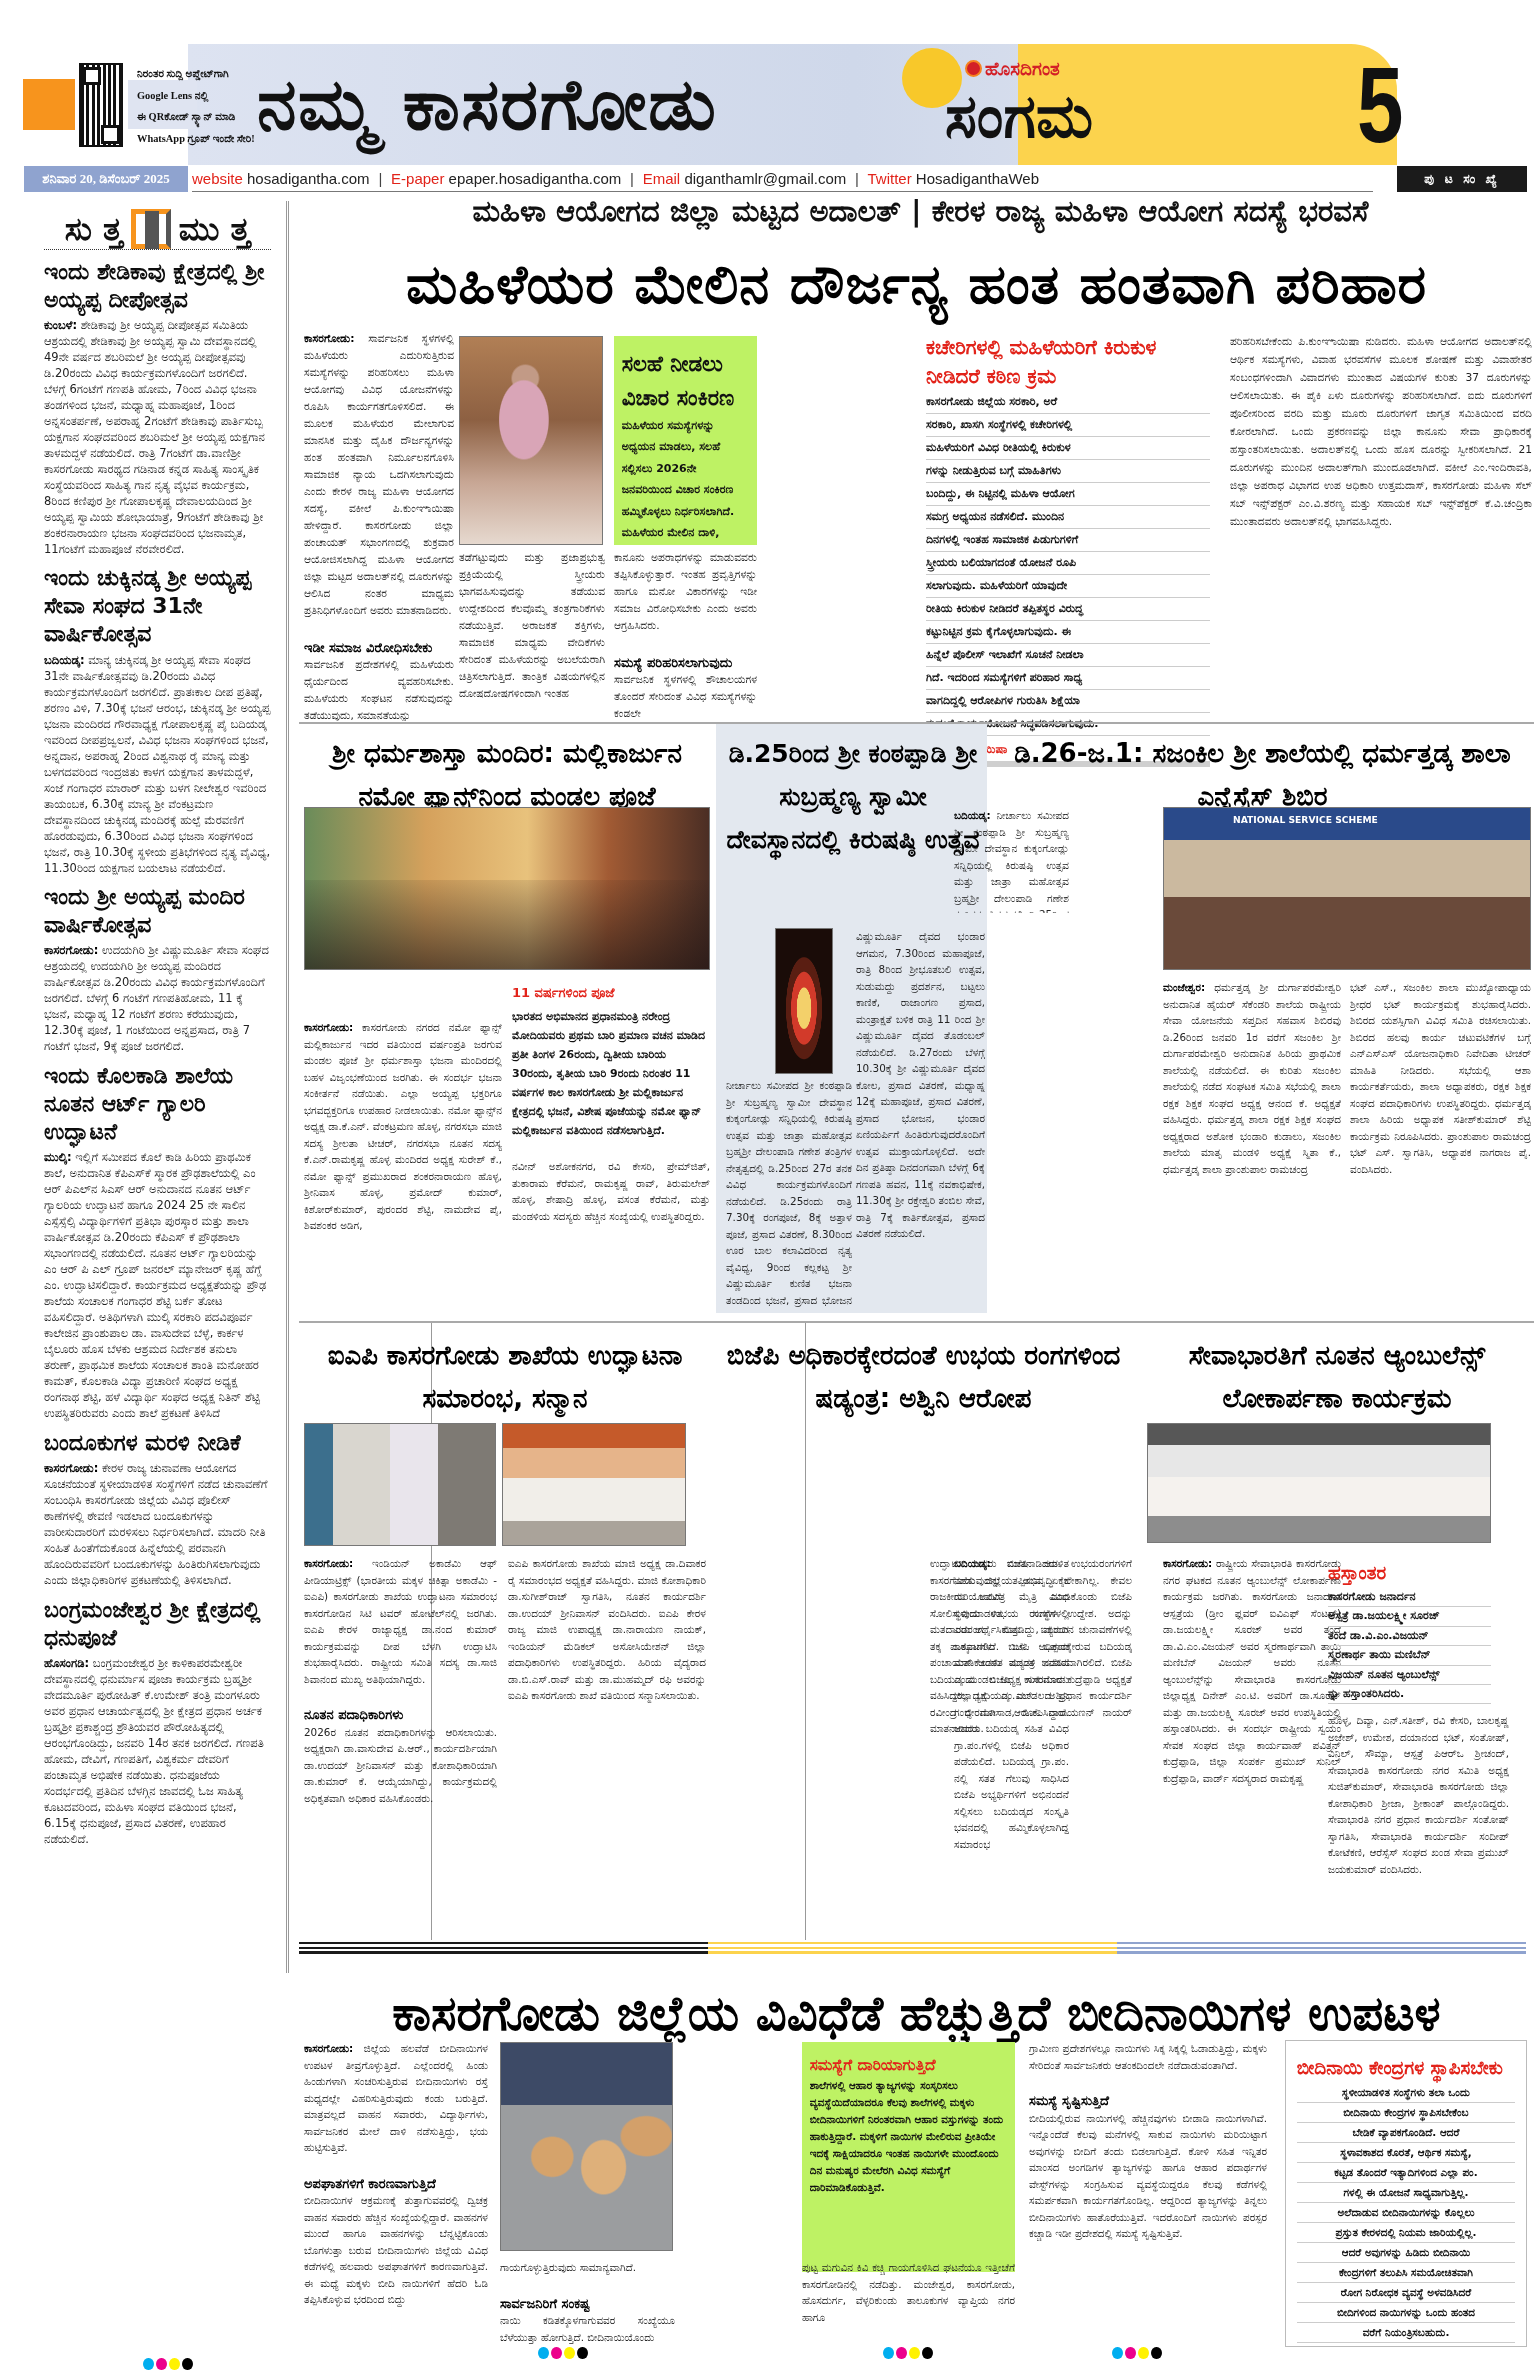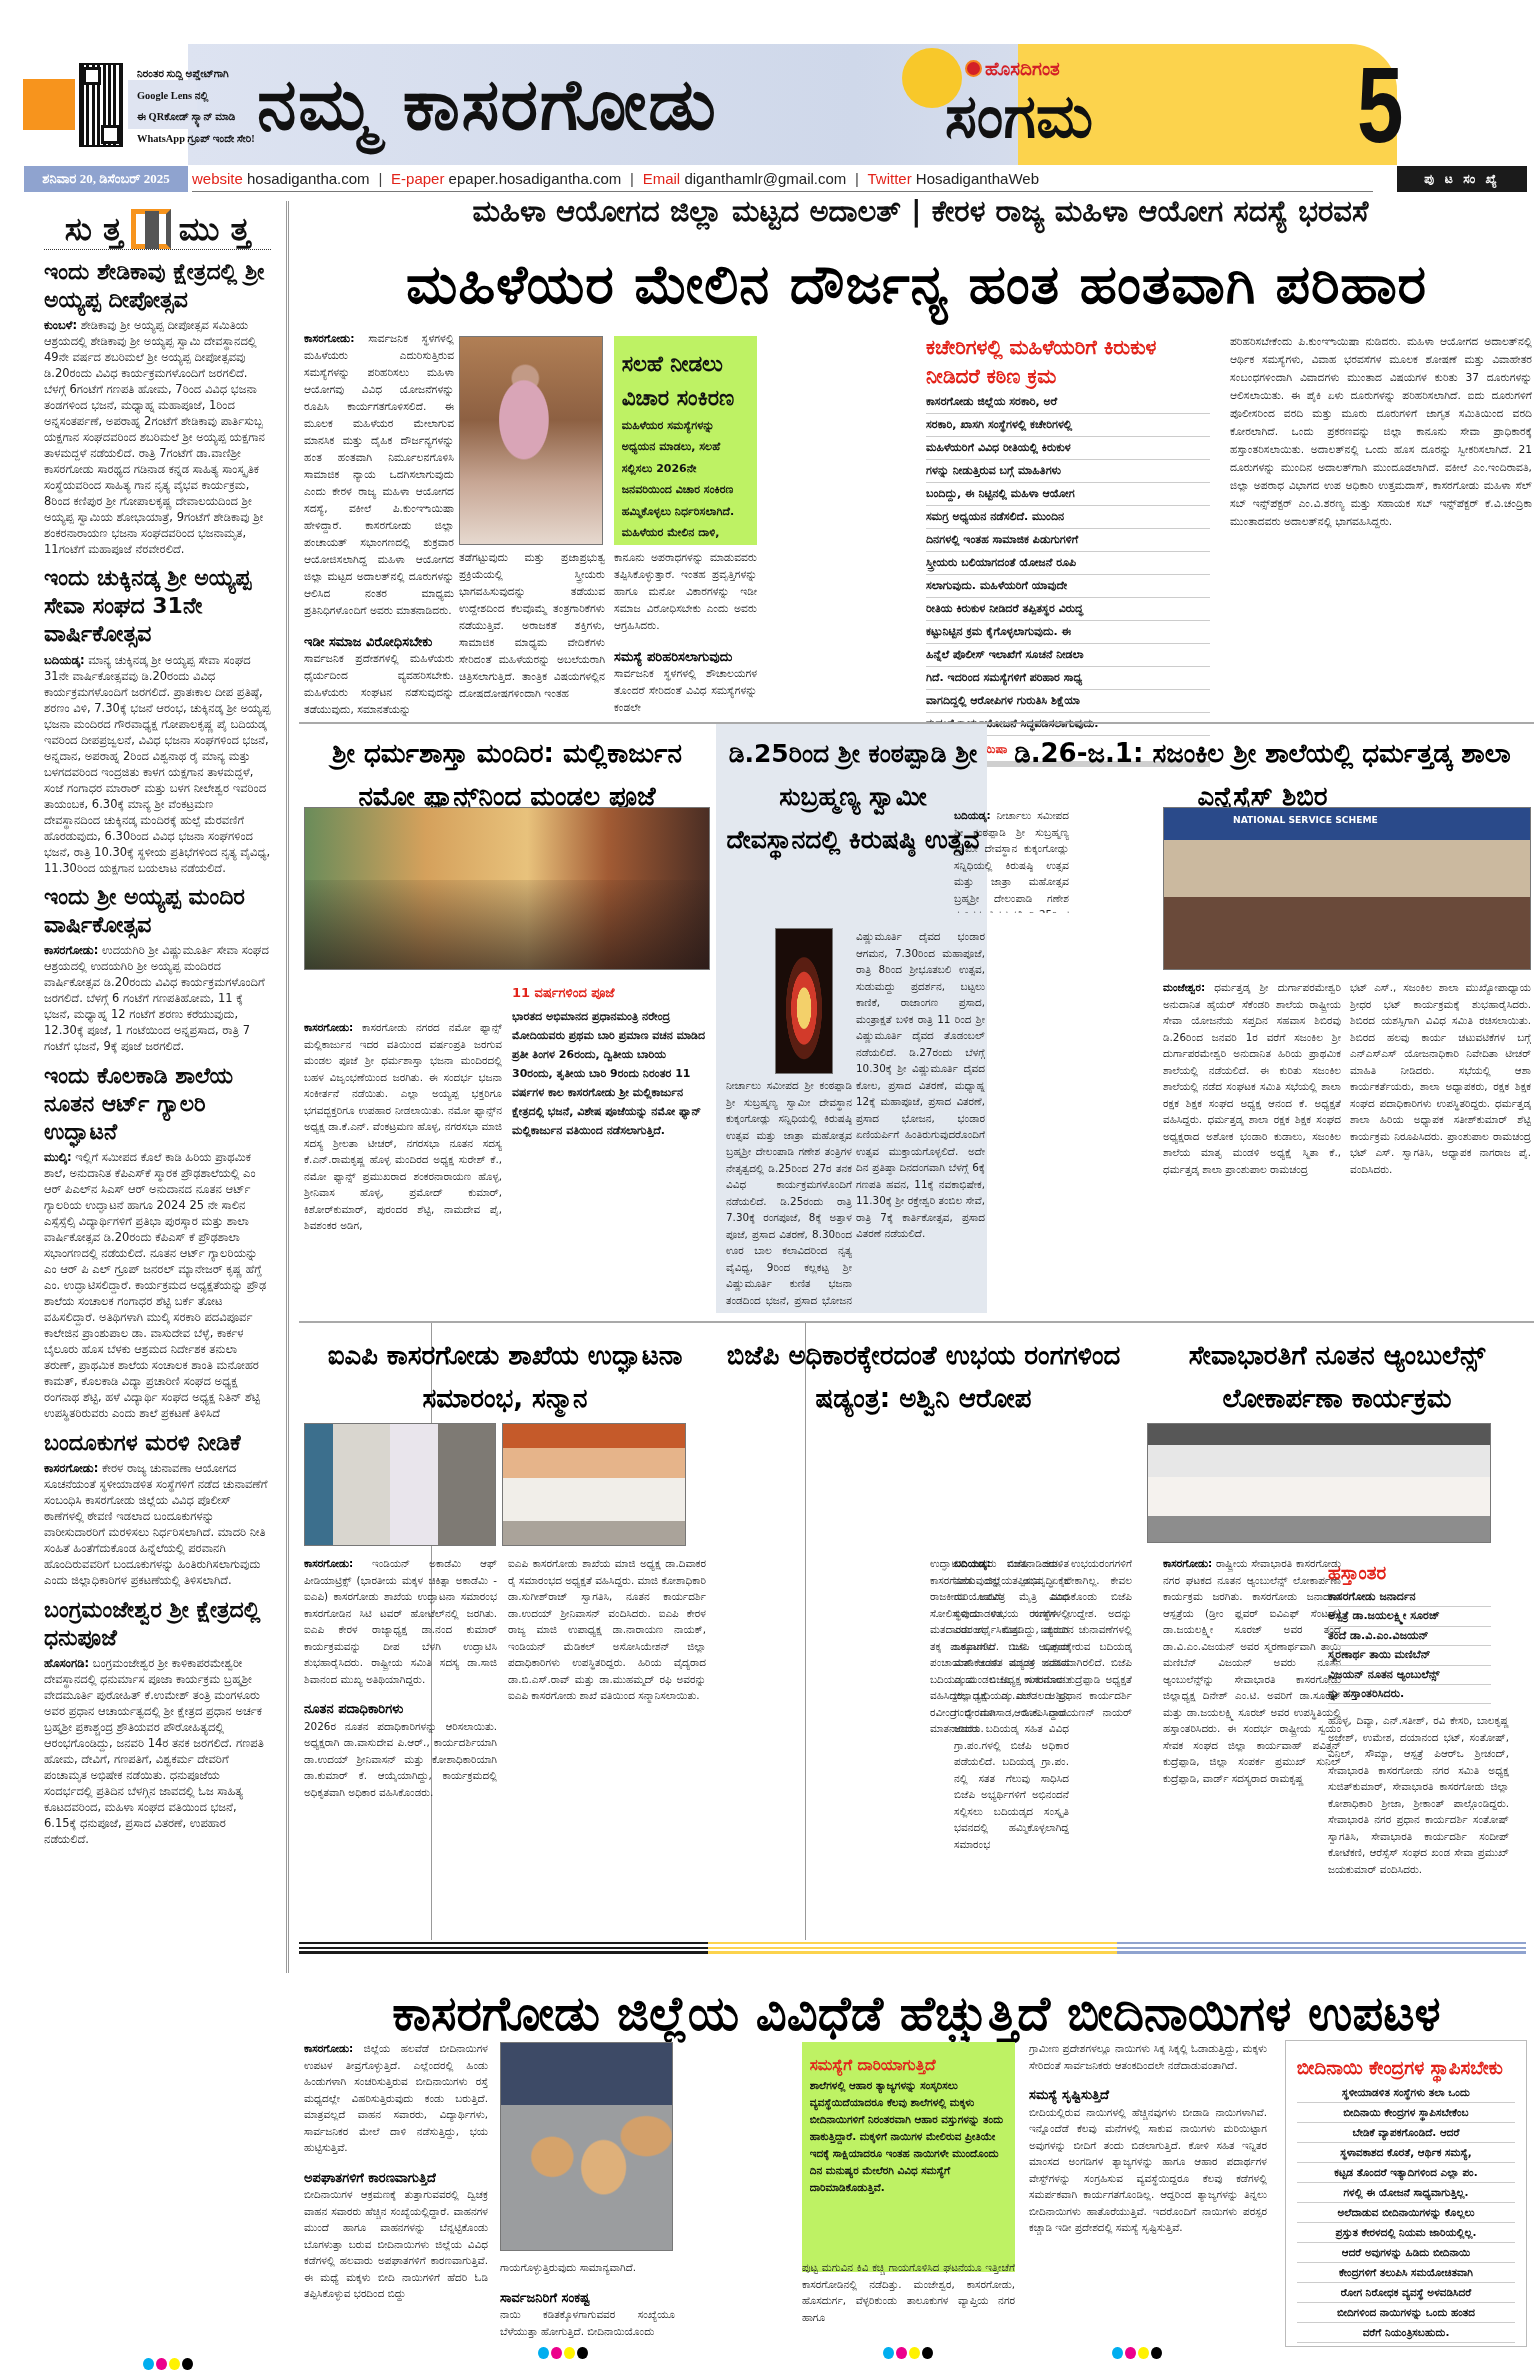--- a/index.html
+++ b/index.html
@@ -41,21 +41,21 @@
   .sutta .door::after { content: ""; position: absolute; left: 9.2px; top: -3.1px; width: 14px; height: 38px; background: #555; }
   .lc-head { font-weight: bold; font-size: 22px; line-height: 28px; margin-top: 7.7px; color: #0d0d0d; }
   .lc-body { font-size: 11.5px; line-height: 16px; color: #222; text-align: left; margin-top: 3.1px; }
   .lc-body b { color: #000; }
 
   
   .lead-kicker { position: absolute; left: 307px; top: 193px; width: 1227px; text-align: center; font-weight: bold; font-size: 29px; line-height: 37px; color: #111; }
   .lead-head { position: absolute; left: 299px; top: 247px; width: 1235px; text-align: center; font-weight: bold; font-size: 54px; line-height: 75px; color: #000; letter-spacing: 0.8px; }
   .col { position: absolute; font-size: 10.4px; line-height: 16.5px; color: #222; text-align: justify; }
   .col b { color: #000; }
-  .col .sub { font-weight: bold; font-size: 13px; color: #000; display: block; margin-top: 14px; }
+  .col .sub { font-weight: bold; font-size: 13px; color: #000; display: block; margin-top: 20px; }
   .photo { position: absolute; overflow: hidden; border: 0.8px solid #777; }
   .ph-women { background: radial-gradient(ellipse at 45% 40%, #d9a5b7 0 22%, transparent 23%), radial-gradient(circle at 46% 20%, #c29a86 0 7%, transparent 8%), linear-gradient(180deg, #b17f55 0%, #8d6042 40%, #c7a694 70%, #e6d9cf 100%); }
   .box-grey { position: absolute; background: #bef264; padding: 10.7px 7.7px; }
   .box-grey .bh { font-weight: bold; font-size: 21.5px; line-height: 34px; color: #111; }
   .box-grey .bt { font-weight: bold; font-size: 11.5px; line-height: 21.5px; color: #111; }
   .side-red { position: absolute; }
   .side-red .rh { color: #E2231A; font-weight: bold; font-size: 17.6px; line-height: 29px; }
   .side-red .rt { font-weight: bold; font-size: 11px; line-height: 22px; border-bottom: 0.8px solid #ccc; }
   .side-red .byline { color: #E2231A; font-weight: bold; font-size: 11.5px; margin-top: 6.1px; }
   .side-red .byline::before { content: "●"; margin-right: 4.6px; }
@@ -237,20 +237,21 @@
 </style>
 
 <div class="story-head" style="left:304px; top:732px; width:406px;" data-name="story-headline">ಶ್ರೀ ಧರ್ಮಶಾಸ್ತಾ ಮಂದಿರ: ಮಲ್ಲಿಕಾರ್ಜುನ ನಮೋ ಫ್ಯಾನ್ಸ್‌ನಿಂದ ಮಂಡಲ ಪೂಜೆ</div>
 <div class="photo ph-temple" style="left:304px; top:807px; width:406px; height:163px;" data-name="photo-temple-pooja"></div>
 <div class="col" style="left:304px; top:979px; width:198px; height:322px; overflow:hidden;margin-top:40px;" data-name="story-a-column-1">
   <b>ಕಾಸರಗೋಡು:</b> <span>ಕಾಸರಗೋಡು ನಗರದ ನಮೋ ಫ್ಯಾನ್ಸ್ ಮಲ್ಲಿಕಾರ್ಜುನ ಇದರ ವತಿಯಿಂದ ವರ್ಷಂಪ್ರತಿ ಜರಗುವ ಮಂಡಲ ಪೂಜೆ ಶ್ರೀ ಧರ್ಮಶಾಸ್ತಾ ಭಜನಾ ಮಂದಿರದಲ್ಲಿ ಬಹಳ ವಿಜೃಂಭಣೆಯಿಂದ ಜರಗಿತು. ಈ ಸಂದರ್ಭ ಭಜನಾ ಸಂಕೀರ್ತನೆ ನಡೆಯಿತು. ಎಲ್ಲಾ ಅಯ್ಯಪ್ಪ ಭಕ್ತರಿಗೂ ಭಗವದ್ಭಕ್ತರಿಗೂ ಉಪಹಾರ ನೀಡಲಾಯಿತು. ನಮೋ ಫ್ಯಾನ್ಸ್‌ನ ಅಧ್ಯಕ್ಷ ಡಾ.ಕೆ.ಎನ್. ವೆಂಕಟ್ರಮಣ ಹೊಳ್ಳ, ನಗರಸಭಾ ಮಾಜಿ ಸದಸ್ಯ ಶ್ರೀಲತಾ ಟೀಚರ್, ನಗರಸಭಾ ನೂತನ ಸದಸ್ಯ ಕೆ.ಎನ್.ರಾಮಕೃಷ್ಣ ಹೊಳ್ಳ ಮಂದಿರದ ಅಧ್ಯಕ್ಷ ಸುರೇಶ್ ಕೆ., ನಮೋ ಫ್ಯಾನ್ಸ್ ಪ್ರಮುಖರಾದ ಶಂಕರನಾರಾಯಣ ಹೊಳ್ಳ, ಶ್ರೀನಿವಾಸ ಹೊಳ್ಳ, ಪ್ರಮೋದ್ ಕುಮಾರ್, ಕಿಶೋರ್‌ಕುಮಾರ್, ಪುರಂದರ ಶೆಟ್ಟಿ, ನಾಮದೇವ ಪೈ, ಶಿವಶಂಕರ ಅಡಿಗ,</span>
 </div>
 <div style="position:absolute; left:512px; top:979px; width:198px;" data-name="eleven-years-box">
   <span class="red-sub" data-name="subhead-red">11 ವರ್ಷಗಳಿಂದ ಪೂಜೆ</span>
   <div style="font-weight:bold; font-size:11px; line-height:19px;">ಭಾರತದ ಅಭಿಮಾನದ ಪ್ರಧಾನಮಂತ್ರಿ ನರೇಂದ್ರ ಮೋದಿಯವರು ಪ್ರಥಮ ಬಾರಿ ಪ್ರಮಾಣ ವಚನ ಮಾಡಿದ ಪ್ರತೀ ತಿಂಗಳ 26ರಂದು, ದ್ವಿತೀಯ ಬಾರಿಯ 30ರಂದು, ತೃತೀಯ ಬಾರಿ 9ರಂದು ನಿರಂತರ 11 ವರ್ಷಗಳ ಕಾಲ ಕಾಸರಗೋಡು ಶ್ರೀ ಮಲ್ಲಿಕಾರ್ಜುನ ಕ್ಷೇತ್ರದಲ್ಲಿ ಭಜನೆ, ವಿಶೇಷ ಪೂಜೆಯನ್ನು ನಮೋ ಫ್ಯಾನ್ ಮಲ್ಲಿಕಾರ್ಜುನ ವತಿಯಿಂದ ನಡೆಸಲಾಗುತ್ತಿದೆ.</div>
+  <div class="col" style="position:static; margin-top:18.4px; height:115px; overflow:hidden;">ನವೀನ್ ಅಶೋಕನಗರ, ರವಿ ಕೇಸರಿ, ಪ್ರೇಮ್‌ಜಿತ್, ತುಕಾರಾಮ ಕೆರೆಮನೆ, ರಾಮಕೃಷ್ಣ ರಾವ್, ತಿರುಮಲೇಶ್ ಹೊಳ್ಳ, ಶೇಷಾದ್ರಿ ಹೊಳ್ಳ, ವಸಂತ ಕೆರೆಮನೆ, ಮತ್ತು ಮಂಡಳಿಯ ಸದಸ್ಯರು ಹೆಚ್ಚಿನ ಸಂಖ್ಯೆಯಲ್ಲಿ ಉಪಸ್ಥಿತರಿದ್ದರು.</div>
 </div>
 
 <div class="story-head" style="left:721px; top:732px; width:264px; font-size:25px;" data-name="story-headline">ಡಿ.25ರಿಂದ ಶ್ರೀ ಕಂಠಪ್ಪಾಡಿ ಶ್ರೀ ಸುಬ್ರಹ್ಮಣ್ಯ ಸ್ವಾಮೀ ದೇವಸ್ಥಾನದಲ್ಲಿ ಕಿರುಷಷ್ಠಿ ಉತ್ಸವ</div>
 <div class="col" style="left:726px; top:807px; width:126px; height:106px; overflow:hidden;" data-name="story-b-column-1">
   <b>ಬದಿಯಡ್ಕ:</b> <span>ನೀರ್ಚಾಲು ಸಮೀಪದ ಶ್ರೀ ಕಂಠಪ್ಪಾಡಿ ಶ್ರೀ ಸುಬ್ರಹ್ಮಣ್ಯ ಸ್ವಾಮೀ ದೇವಸ್ಥಾನ ಕುಕ್ಕಂಗೋಡ್ಲು ಸನ್ನಿಧಿಯಲ್ಲಿ ಕಿರುಷಷ್ಠಿ ಉತ್ಸವ ಮತ್ತು ಜಾತ್ರಾ ಮಹೋತ್ಸವ ಬ್ರಹ್ಮಶ್ರೀ ದೇಲಂಪಾಡಿ ಗಣೇಶ ತಂತ್ರಿಗಳ ನೇತೃತ್ವದಲ್ಲಿ ಡಿ.25ರಿಂದ 27ರ ತನಕ ವಿವಿಧ ಕಾರ್ಯಕ್ರಮಗಳೊಂದಿಗೆ ನಡೆಯಲಿದೆ. ಡಿ.25ರಂದು ರಾತ್ರಿ 7.30ಕ್ಕೆ ರಂಗಪೂಜೆ, 8ಕ್ಕೆ ಅತ್ತಾಳ ಪೂಜೆ, ಪ್ರಸಾದ ವಿತರಣೆ, 8.30ರಿಂದ ಊರ ಬಾಲ ಕಲಾವಿದರಿಂದ ನೃತ್ಯ ವೈವಿಧ್ಯ, 9ರಿಂದ ಕಲ್ಲಕಟ್ಟ ಶ್ರೀ ವಿಷ್ಣುಮೂರ್ತಿ ಕುಣಿತ ಭಜನಾ ತಂಡದಿಂದ ಭಜನೆ, ಪ್ರಸಾದ ಭೋಜನ ನಡೆಯಲಿದೆ. ಡಿ.26ರಂದು ಬೆಳಗ್ಗೆ 6ಕ್ಕೆ ಗಣಪತಿ ಹವನ, 7ರಿಂದ ದೀಪ ಪ್ರತಿಷ್ಠೆ ಉಷಃಪೂಜೆ, 8ರಿಂದ ವಿವಿಧ ತಂಡಗಳಿಂದ ಭಜನೆ, 11ರಿಂದ ನವಕಾಭಿಷೇಕ, 11ರಿಂದ ಮಧ್ಯಾಹ್ನ 1ರ ತನಕ ಡಾ.ವಾಣಿಶ್ರೀ ಕಾಸರಗೋಡು ತಂಡದವರಿಂದ ಸಾಹಿತ್ಯ ಗಾನ ವೈಭವ, 12.30ಕ್ಕೆ ಮಹಾಪೂಜೆ, ಪ್ರಸಾದ ವಿತರಣೆ, ಪ್ರಸಾದ ಭೋಜನ, ಸಂಜೆ 5ಕ್ಕೆ ಶ್ರೀ ರಕ್ತೇಶ್ವರಿ ತಂಬಿಲ ಸೇವೆ, 5ರಿಂದ ಭಜನೆ, 6ಕ್ಕೆ ತಾಯಂಬಕ, 7ರಿಂದ ಏಣಿಯರ್ಪು ಕೋಡಂಬರತ್ತ್ ತರವಾಡಿನಿಂದ ಶ್ರೀ</span>
 </div>
 
 <div class="photo ph-deity" style="left:775px; top:928px; width:58px; height:146px;" data-name="photo-deity"></div>
 <div class="col" style="left:726px; top:1077px; width:126px; height:230px; overflow:hidden;" data-name="story-b-column-1b">
   <span>ನೀರ್ಚಾಲು ಸಮೀಪದ ಶ್ರೀ ಕಂಠಪ್ಪಾಡಿ ಶ್ರೀ ಸುಬ್ರಹ್ಮಣ್ಯ ಸ್ವಾಮೀ ದೇವಸ್ಥಾನ ಕುಕ್ಕಂಗೋಡ್ಲು ಸನ್ನಿಧಿಯಲ್ಲಿ ಕಿರುಷಷ್ಠಿ ಉತ್ಸವ ಮತ್ತು ಜಾತ್ರಾ ಮಹೋತ್ಸವ ಬ್ರಹ್ಮಶ್ರೀ ದೇಲಂಪಾಡಿ ಗಣೇಶ ತಂತ್ರಿಗಳ ನೇತೃತ್ವದಲ್ಲಿ ಡಿ.25ರಿಂದ 27ರ ತನಕ ವಿವಿಧ ಕಾರ್ಯಕ್ರಮಗಳೊಂದಿಗೆ ನಡೆಯಲಿದೆ. ಡಿ.25ರಂದು ರಾತ್ರಿ 7.30ಕ್ಕೆ ರಂಗಪೂಜೆ, 8ಕ್ಕೆ ಅತ್ತಾಳ ಪೂಜೆ, ಪ್ರಸಾದ ವಿತರಣೆ, 8.30ರಿಂದ ಊರ ಬಾಲ ಕಲಾವಿದರಿಂದ ನೃತ್ಯ ವೈವಿಧ್ಯ, 9ರಿಂದ ಕಲ್ಲಕಟ್ಟ ಶ್ರೀ ವಿಷ್ಣುಮೂರ್ತಿ ಕುಣಿತ ಭಜನಾ ತಂಡದಿಂದ ಭಜನೆ, ಪ್ರಸಾದ ಭೋಜನ ನಡೆಯಲಿದೆ. ಡಿ.26ರಂದು ಬೆಳಗ್ಗೆ 6ಕ್ಕೆ ಗಣಪತಿ ಹವನ, 7ರಿಂದ ದೀಪ ಪ್ರತಿಷ್ಠೆ ಉಷಃಪೂಜೆ, 8ರಿಂದ ವಿವಿಧ ತಂಡಗಳಿಂದ ಭಜನೆ, 11ರಿಂದ ನವಕಾಭಿಷೇಕ, 11ರಿಂದ ಮಧ್ಯಾಹ್ನ 1ರ ತನಕ ಡಾ.ವಾಣಿಶ್ರೀ ಕಾಸರಗೋಡು ತಂಡದವರಿಂದ ಸಾಹಿತ್ಯ ಗಾನ ವೈಭವ, 12.30ಕ್ಕೆ ಮಹಾಪೂಜೆ, ಪ್ರಸಾದ ವಿತರಣೆ, ಪ್ರಸಾದ ಭೋಜನ, ಸಂಜೆ 5ಕ್ಕೆ ಶ್ರೀ ರಕ್ತೇಶ್ವರಿ ತಂಬಿಲ ಸೇವೆ, 5ರಿಂದ ಭಜನೆ, 6ಕ್ಕೆ ತಾಯಂಬಕ, 7ರಿಂದ ಏಣಿಯರ್ಪು ಕೋಡಂಬರತ್ತ್ ತರವಾಡಿನಿಂದ ಶ್ರೀ</span>

